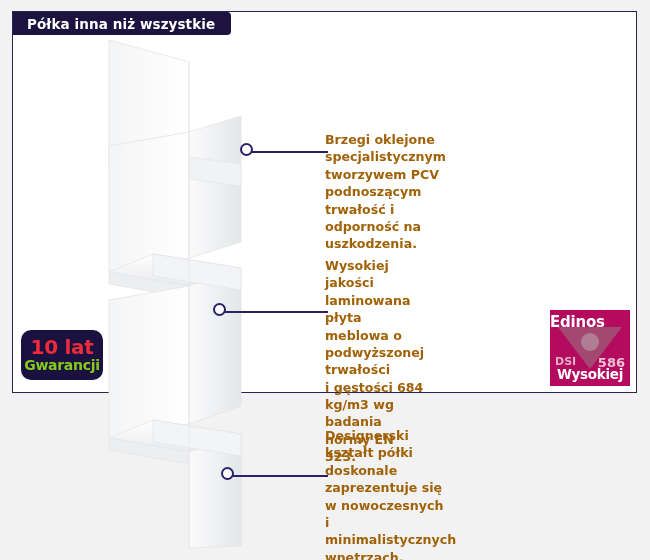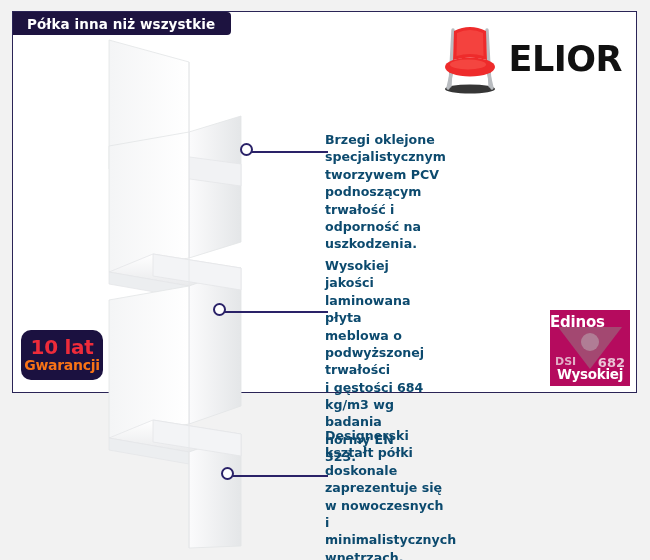--- a/index.html
+++ b/index.html
@@ -100,21 +100,21 @@
     left: 0; top: 0;
     width: 13px; height: 13px;
     border: 2.2px solid #2a2268;
     border-radius: 50%;
     background: #ffffff;
     box-sizing: border-box;
   }
   .callout .text {
     position: absolute;
     top: -12px;
-    color: #0c4a6e;
+    color: #a16207;
     font-size: 12.6px;
     font-weight: bold;
     line-height: 1.38;
     white-space: pre-line;
   }
 
   #callout-1 { left: 227px; top: 131px; }
   #callout-1 .leader { left: 12px; width: 76px; }
   #callout-1 .text  { left: 85px; }
 
@@ -142,21 +142,21 @@
     z-index: 20;
   }
   #warranty-years {
     color: #ed2b3a;
     font-size: 20px;
     font-weight: bold;
     line-height: 1;
     letter-spacing: -0.3px;
   }
   #warranty-label {
-    color: #f97316;
+    color: #84cc16;
     font-size: 14px;
     font-weight: bold;
     line-height: 1.1;
     margin-top: 1px;
     letter-spacing: -0.3px;
   }
 
   
   #edinos {
     position: absolute;
@@ -208,36 +208,20 @@
 </head>
 <body>
 
 <div id="page">
   <div id="panel">
 
     <div id="title-bar">
       <span id="title-text">Półka inna niż wszystkie</span>
     </div>
 
-    <div id="logo">
-      <svg id="logo-chair" viewBox="0 0 62 74">
-        <ellipse cx="31" cy="67" rx="25" ry="4.5" fill="#1a1a1a" opacity="0.88"></ellipse>
-        <g stroke="#b9bcc0" stroke-width="3.4" fill="none" stroke-linecap="round">
-          <line x1="14" y1="8" x2="11" y2="64"></line>
-          <line x1="48" y1="8" x2="51" y2="64"></line>
-          <line x1="15" y1="40" x2="9" y2="66"></line>
-          <line x1="47" y1="40" x2="53" y2="66"></line>
-        </g>
-        <path d="M15 9 Q31 1 47 9 L48 38 Q31 33 14 38 Z" fill="#ee2b2b"></path>
-        <path d="M18 11 Q31 5 44 11 L44.5 34 Q31 30 17.5 34 Z" fill="#f9564f" opacity="0.55"></path>
-        <ellipse cx="31" cy="45" rx="25" ry="9.5" fill="#ee2b2b"></ellipse>
-        <ellipse cx="29" cy="42.5" rx="18" ry="5" fill="#f9564f" opacity="0.6"></ellipse>
-      </svg>
-      <span id="logo-text">ELIOR</span>
-    </div>
 
     <div id="product">
       <svg width="210" height="520" viewBox="0 0 210 520">
         <defs>
           <linearGradient id="face" x1="0" y1="0" x2="1" y2="0">
             <stop offset="0" stop-color="#f4f5f6"></stop>
             <stop offset="1" stop-color="#ffffff"></stop>
           </linearGradient>
           <linearGradient id="topg" x1="0" y1="0" x2="0" y2="1">
             <stop offset="0" stop-color="#ffffff"></stop>
@@ -304,18 +288,18 @@
       <span id="warranty-label">Gwarancji</span>
     </div>
 
     <div id="edinos">
       <span id="edinos-name">Edinos</span>
       <svg id="edinos-v" width="64" height="42" viewBox="0 0 64 42">
         <polygon points="0,0 64,0 32,42" fill="#9c6079" opacity="0.72"></polygon>
         <circle cx="32" cy="15" r="9" fill="#b3879b" opacity="0.85"></circle>
       </svg>
       <span id="edinos-dsi">DSI</span>
-      <span id="edinos-num">682</span>
+      <span id="edinos-num">586</span>
       <span id="edinos-std">Wysokiej</span>
     </div>
 
   </div>
 </div>
 
 </body></html>

